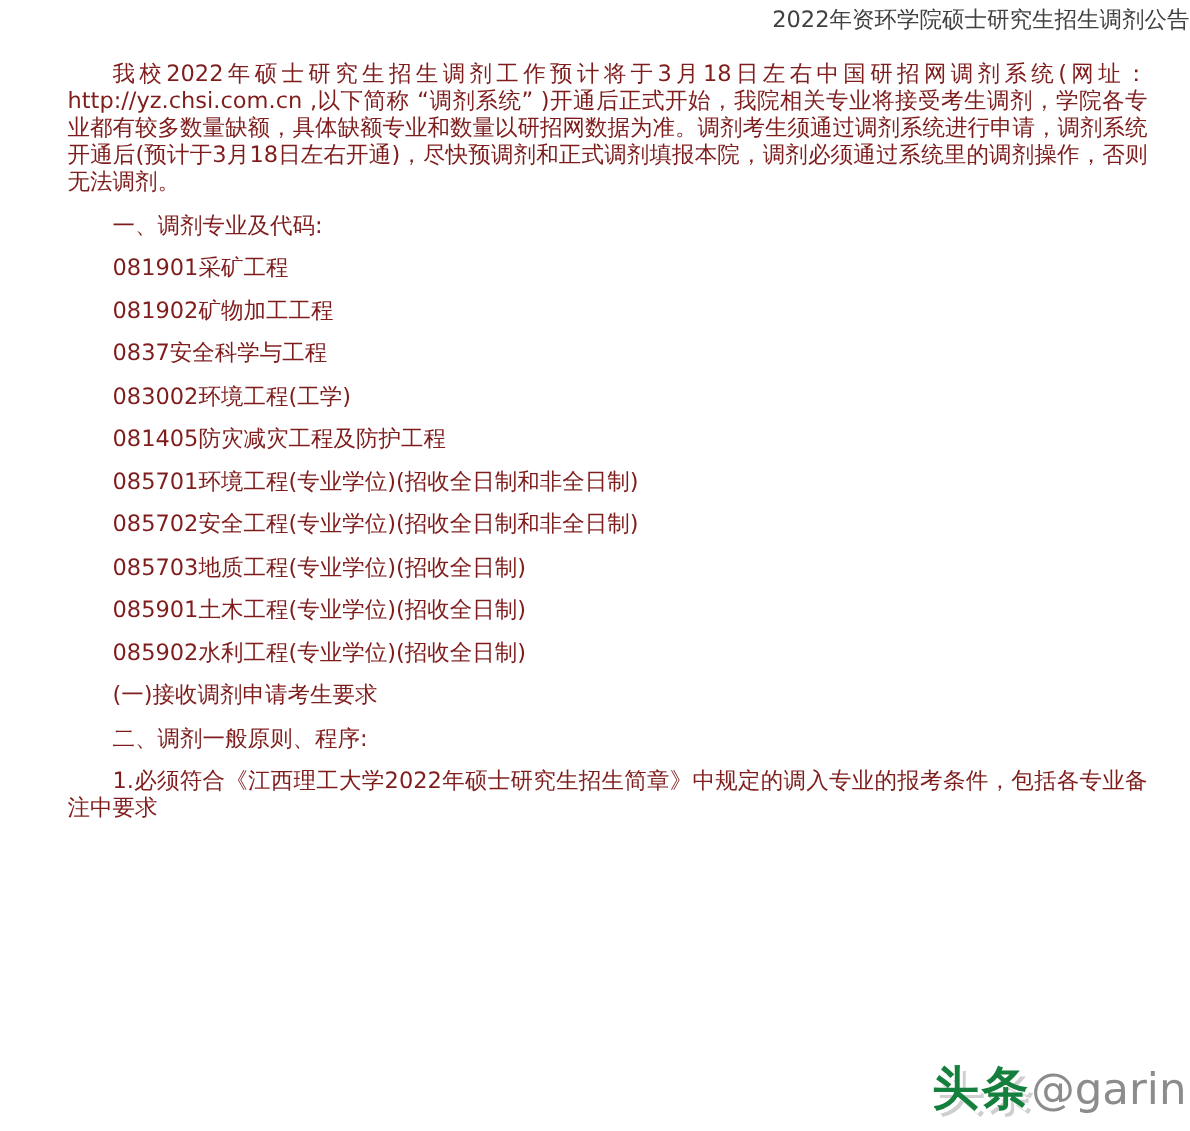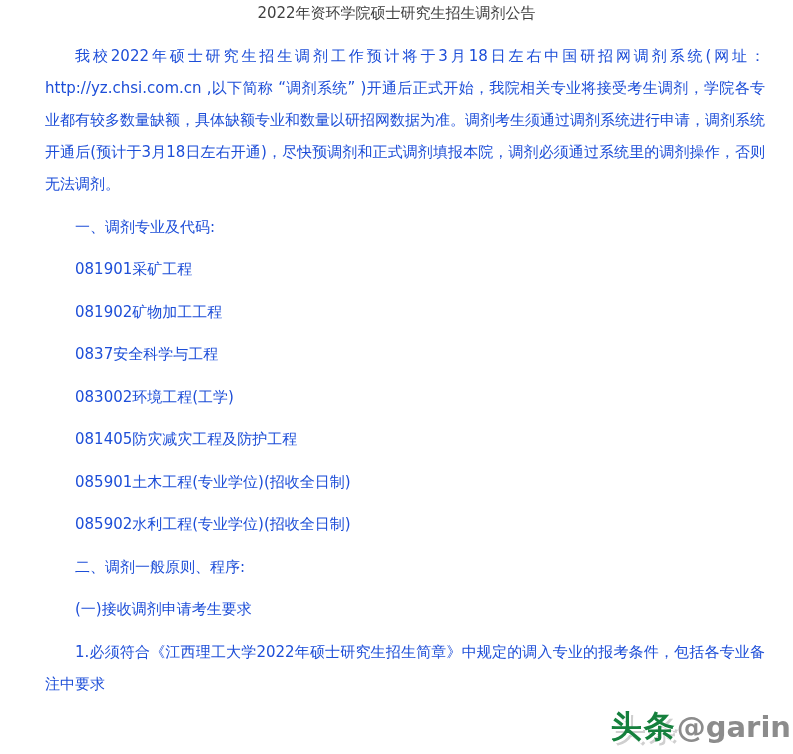--- a/index.html
+++ b/index.html
@@ -17,32 +17,32 @@
     font-size: 15px;
   }
   .article {
     width: 793px;
   }
   .article-title {
     margin: 3px 0 0 0;
     font-size: 15px;
     font-weight: 400;
     line-height: 20px;
-    text-align: center;
+    text-align: right;
     color: #404040;
   }
   .content {
     margin: 0 28px 0 45px;
   }
   .content p {
     margin: 10.5px 0;
-    line-height: 32px;
+    line-height: 18px;
     text-indent: 2em;
     text-align: justify;
-    color: #1d4ed8;
+    color: #7f1d1d;
   }
   .content p.first {
     margin-top: 17px;
   }
   .watermark {
     position: absolute;
     right: 2px;
     bottom: 12px;
     white-space: nowrap;
     z-index: 10;
@@ -50,41 +50,44 @@
   }
   .wm-brand {
     font-size: 31px;
     font-weight: 700;
     color: #15803d;
     letter-spacing: 2px;
     text-shadow: 2px 2px 0 #ffffff, 4px 4px 0 #cfcfcf, -1px -1px 0 #ffffff;
   }
   .wm-handle {
     font-size: 29px;
-    font-weight: 700;
+    font-weight: 400;
     color: #8c8c8c;
     text-shadow: 1px 1px 0 #ffffff;
   }
 </style>
 </head>
 <body>
 
 <div class="article">
   <h1 class="article-title">2022年资环学院硕士研究生招生调剂公告</h1>
   <div class="content">
     <p class="first">我校2022年硕士研究生招生调剂工作预计将于3月18日左右中国研招网调剂系统(网址：http://yz.chsi.com.cn ,以下简称 “调剂系统” )开通后正式开始，我院相关专业将接受考生调剂，学院各专业都有较多数量缺额，具体缺额专业和数量以研招网数据为准。调剂考生须通过调剂系统进行申请，调剂系统开通后(预计于3月18日左右开通)，尽快预调剂和正式调剂填报本院，调剂必须通过系统里的调剂操作，否则无法调剂。</p>
     <p>一、调剂专业及代码:</p>
     <p>081901采矿工程</p>
     <p>081902矿物加工工程</p>
     <p>0837安全科学与工程</p>
     <p>083002环境工程(工学)</p>
     <p>081405防灾减灾工程及防护工程</p>
+    <p>085701环境工程(专业学位)(招收全日制和非全日制)</p>
+    <p>085702安全工程(专业学位)(招收全日制和非全日制)</p>
+    <p>085703地质工程(专业学位)(招收全日制)</p>
     <p>085901土木工程(专业学位)(招收全日制)</p>
     <p>085902水利工程(专业学位)(招收全日制)</p>
+    <p>(一)接收调剂申请考生要求</p>
     <p>二、调剂一般原则、程序:</p>
-    <p>(一)接收调剂申请考生要求</p>
     <p>1.必须符合《江西理工大学2022年硕士研究生招生简章》中规定的调入专业的报考条件，包括各专业备注中要求</p>
   </div>
 </div>
 
 <div class="watermark">
   <span class="wm-brand">头条</span><span class="wm-handle">@garin</span>
 </div>
 
 </body></html>

